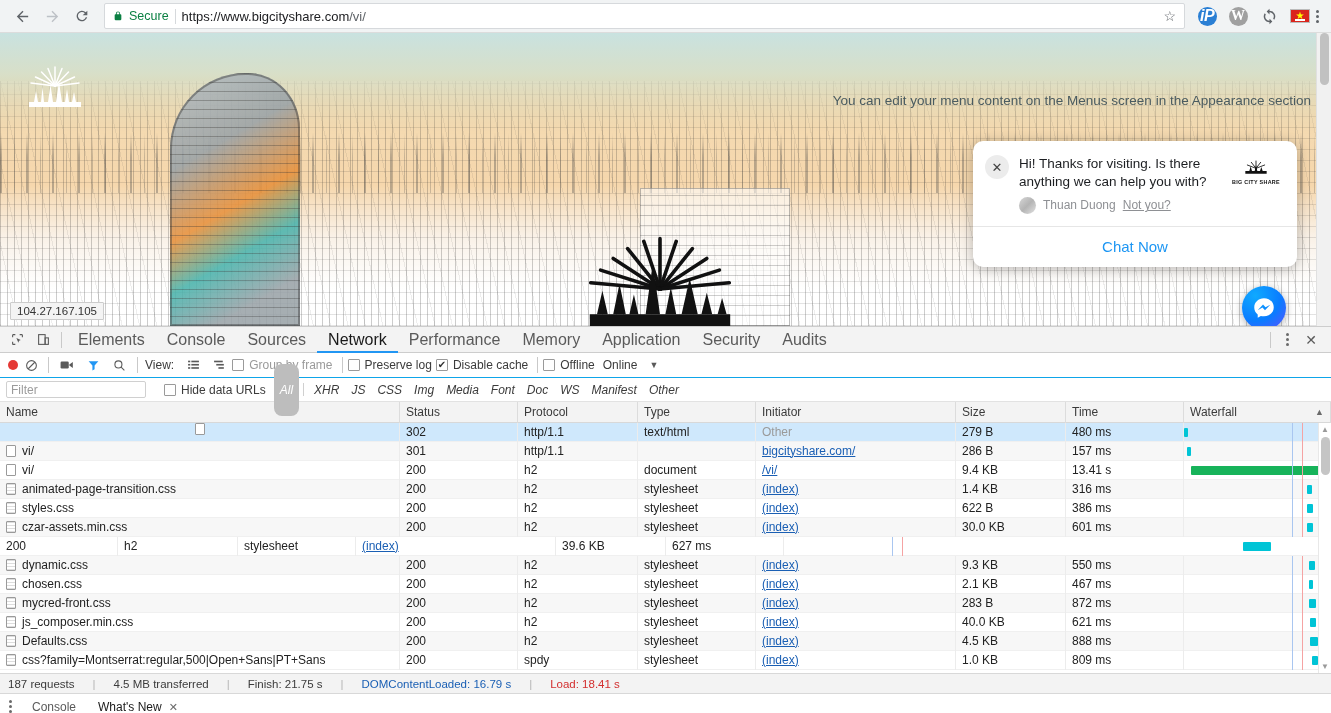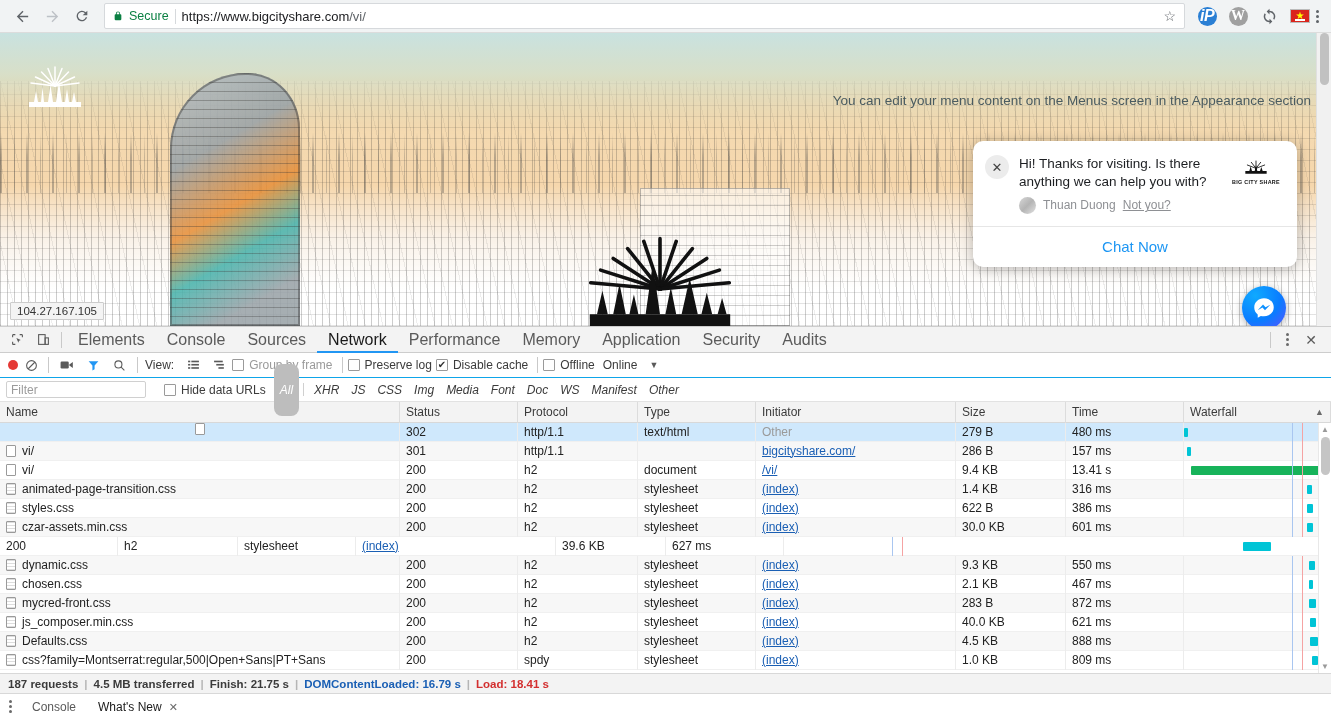--- a/index.html
+++ b/index.html
@@ -237,22 +237,22 @@
   .wf-bar { position:absolute; top:5px; height:9px; background:#17b35a; border-radius:1px;}
   .wf-bar.tiny { background:#00c4d6; width:3px;}
   .wf-line-blue { position:absolute; top:0; bottom:0; width:1px; background:#a9c6f0;}
   .wf-line-red { position:absolute; top:0; bottom:0; width:1px; background:#f5a3a3;}
 
   .wf-scroll { position:absolute; right:0; top:0; bottom:0; width:13px; background:#fff; border-left:1px solid #e8e8e8; }
   .wf-scroll .thumb{ position:absolute; top:14px; left:2px; width:9px; height:38px; background:#c5c5c5; border-radius:5px;}
   .wf-scroll .arrow{ position:absolute; left:0; right:0; text-align:center; color:#9a9a9a; font-size:8px;}
 
   .status-bar {
-    height:20px; display:flex; align-items:center; gap:6px; padding:0 8px;
-    background:#f3f3f3; border-top:1px solid #d8d8d8; font-size:11.5px; color:#3b3b3b;font-weight:bold;
+    height:20px; display:flex; align-items:center; gap:18px; padding:0 8px;
+    background:#f3f3f3; border-top:1px solid #d8d8d8; font-size:11.5px; color:#3b3b3b;
   }
   .status-bar .sep { color:#b5b5b5; }
   .status-dcl { color:#1a5fb4; }
   .status-load { color:#d32f2f; }
 
   .drawer {
     height:26px; display:flex; align-items:center; background:#fff;
     border-top:1px solid #d8d8d8;
   }
   .drawer-kebab{ display:flex;flex-direction:column;gap:2px; padding:0 9px; cursor:pointer;}

